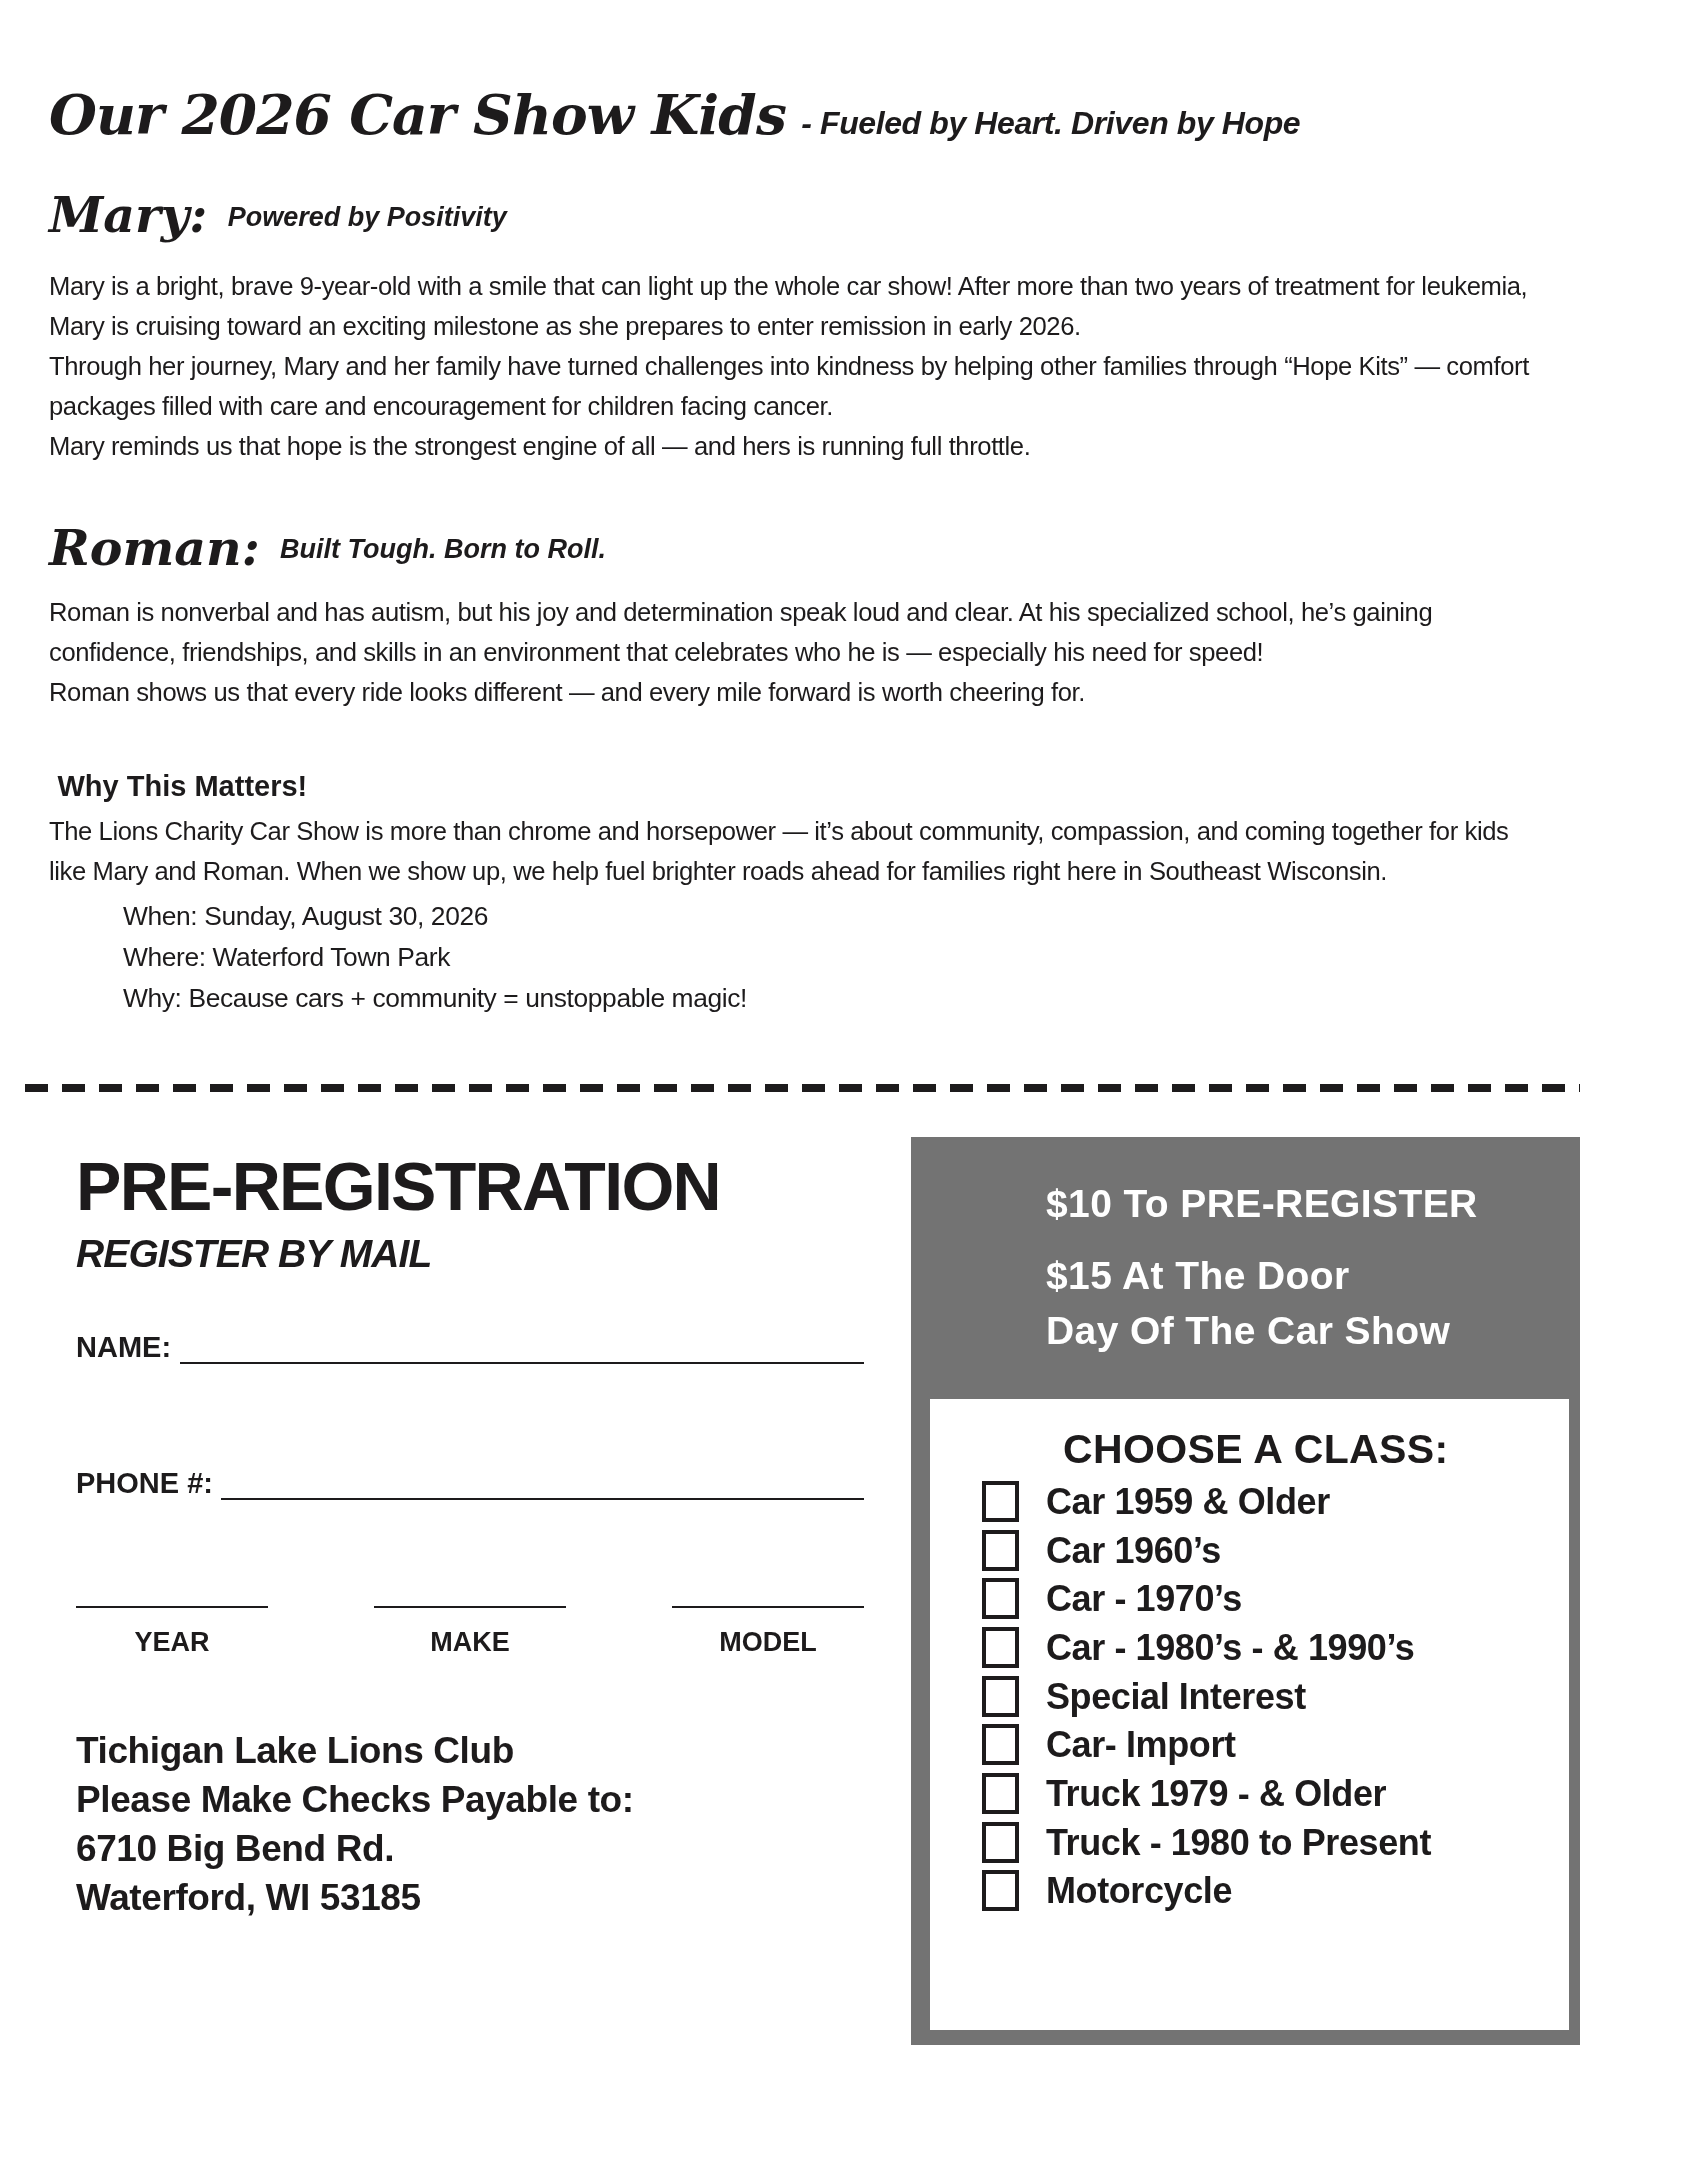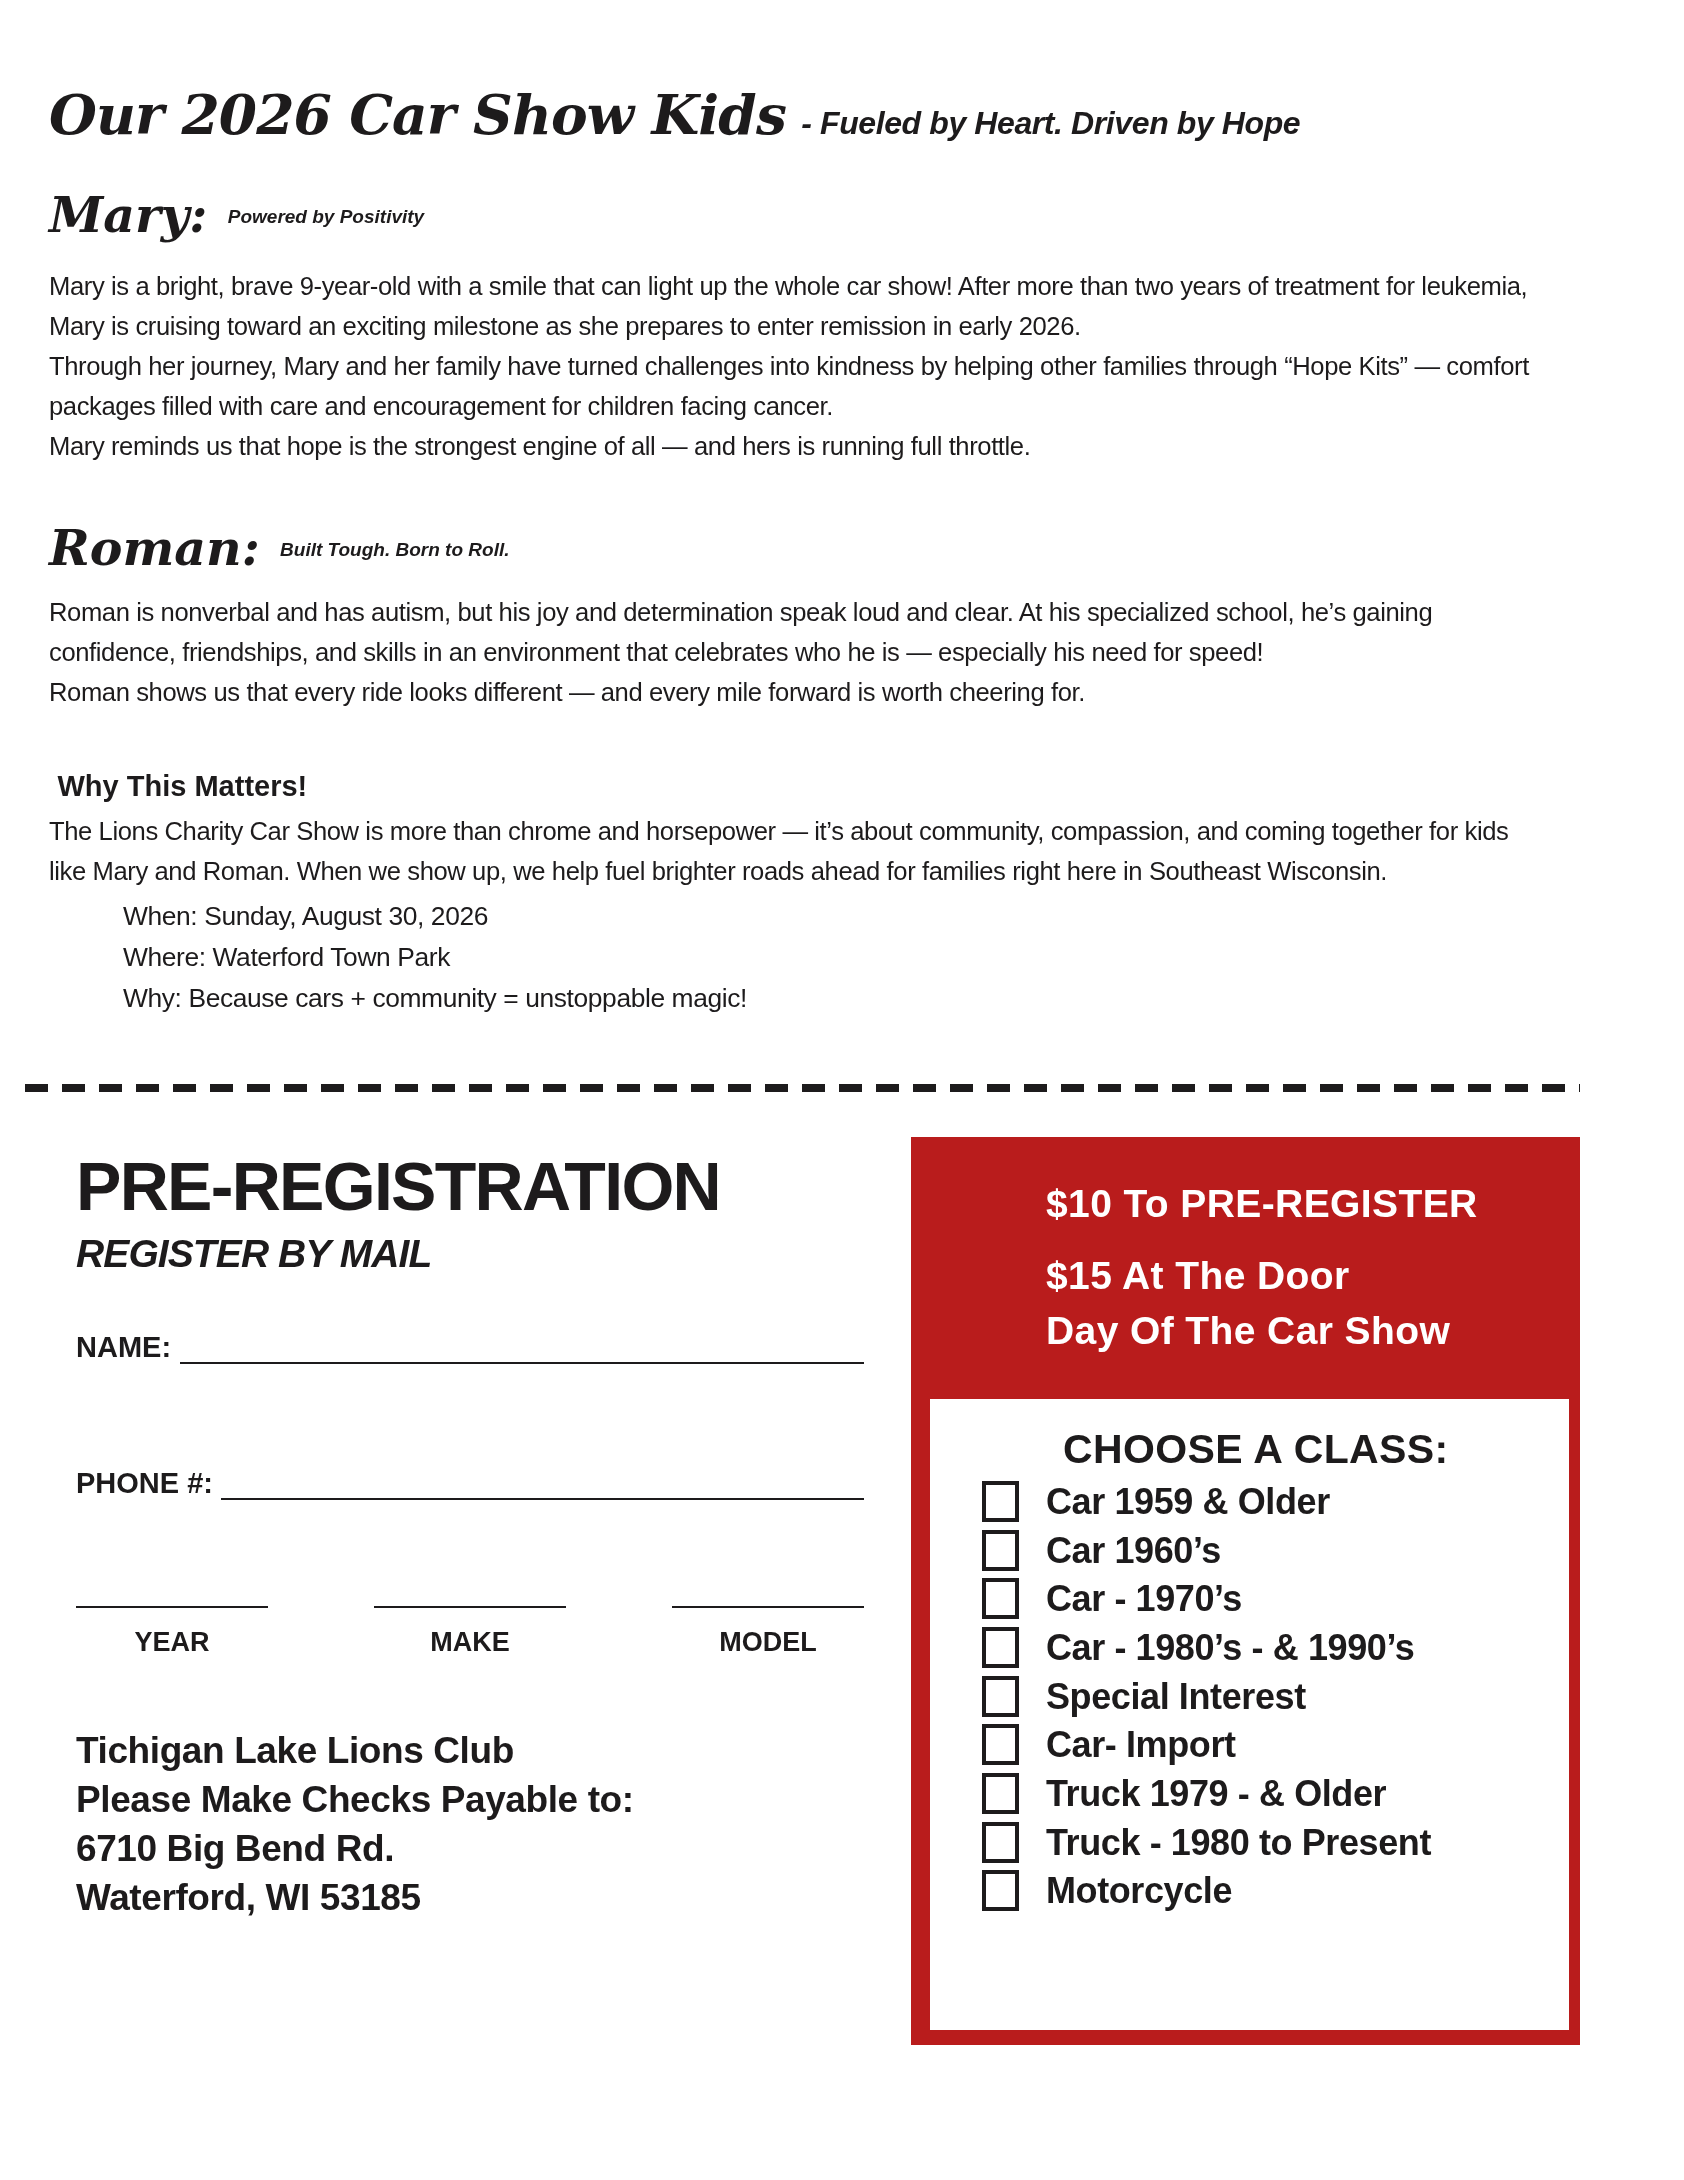--- a/index.html
+++ b/index.html
@@ -16,21 +16,21 @@
   }
   .title-sub{font-size:32px; font-weight:700; font-style:italic; letter-spacing:-0.4px; white-space:nowrap;}
   
   .kid-header{display:flex; align-items:center; gap:20.4px;}
   .kid-header.mary{margin-top:43px;}
   .kid-header.roman{margin-top:54px;}
   .kid-name{
     font-family:"DejaVu Serif", serif; font-style:italic; font-weight:700;
     font-size:49px; line-height:1.15; white-space:nowrap;
   }
-  .kid-tagline{font-size:19px; font-weight:700; font-style:italic; padding-top:3.4px; white-space:nowrap;}
+  .kid-tagline{font-size:27px; font-weight:700; font-style:italic; padding-top:3.4px; white-space:nowrap;}
   .body-text{font-size:25.6px; line-height:40px; letter-spacing:-0.4px; margin:0; max-width:1610px;}
   .mary-paras{margin-top:22px;}
   .roman-paras{margin-top:16px;}
   
   .why-heading{margin-top:57px; padding-left:8.5px; font-size:29px; font-weight:700; line-height:35px;}
   .why-body{margin-top:6.8px;}
   .why-details{margin-top:5.1px; padding-left:74px; font-size:26.4px; line-height:41px; letter-spacing:-0.4px;}
   
   .divider{
     margin-top:65px; margin-left:-24px; width:1634px; height:7.7px;
@@ -45,21 +45,21 @@
   .field-row.phone{margin-top:102px;}
   .field-label{font-size:29px; font-weight:700; line-height:34px; white-space:nowrap;}
   .fill-line{flex:1; border-bottom:2.6px solid #1d1b1c; margin-left:8.5px; height:31px;}
   .vehicle-row{display:flex; margin-top:106px;}
   .veh{width:192px; margin-right:106px;}
   .veh:last-child{margin-right:0;}
   .veh-line{border-top:2.6px solid #1d1b1c; height:0;}
   .veh-label{margin-top:19px; text-align:center; font-size:27px; font-weight:700;}
   .checks{margin-top:68px; font-size:37px; font-weight:700; line-height:49px; letter-spacing:-0.4px;}
   
-  .class-box{width:677px; flex-shrink:0; background:#b91c1c; box-sizing:border-box;}
+  .class-box{width:677px; flex-shrink:0; background:#737373; box-sizing:border-box;}
   .price-area{padding:44px 17px 0 135px; color:#ffffff;}
   .price-line{font-size:39px; font-weight:700; line-height:45px; letter-spacing:0.4px; white-space:nowrap;}
   .price-line.first{margin-bottom:27px;}
   .price-line.second{margin-bottom:10.2px;}
   .class-panel{margin:46px 19px 14.5px 19px; background:#ffffff; padding:26.4px 0 119px 0;}
   .class-heading{padding-left:133px; font-size:41px; font-weight:700; line-height:48px; letter-spacing:0.4px; white-space:nowrap;}
   .class-row{display:flex; align-items:center; margin-top:7.7px; padding-left:52px;}
   .checkbox{width:37px; height:41px; box-sizing:border-box; border:4.3px solid #1d1b1c; background:#fff; flex-shrink:0;}
   .class-label{margin-left:27px; font-size:36px; font-weight:700; letter-spacing:-0.4px; line-height:41px; white-space:nowrap;}
 </style>

